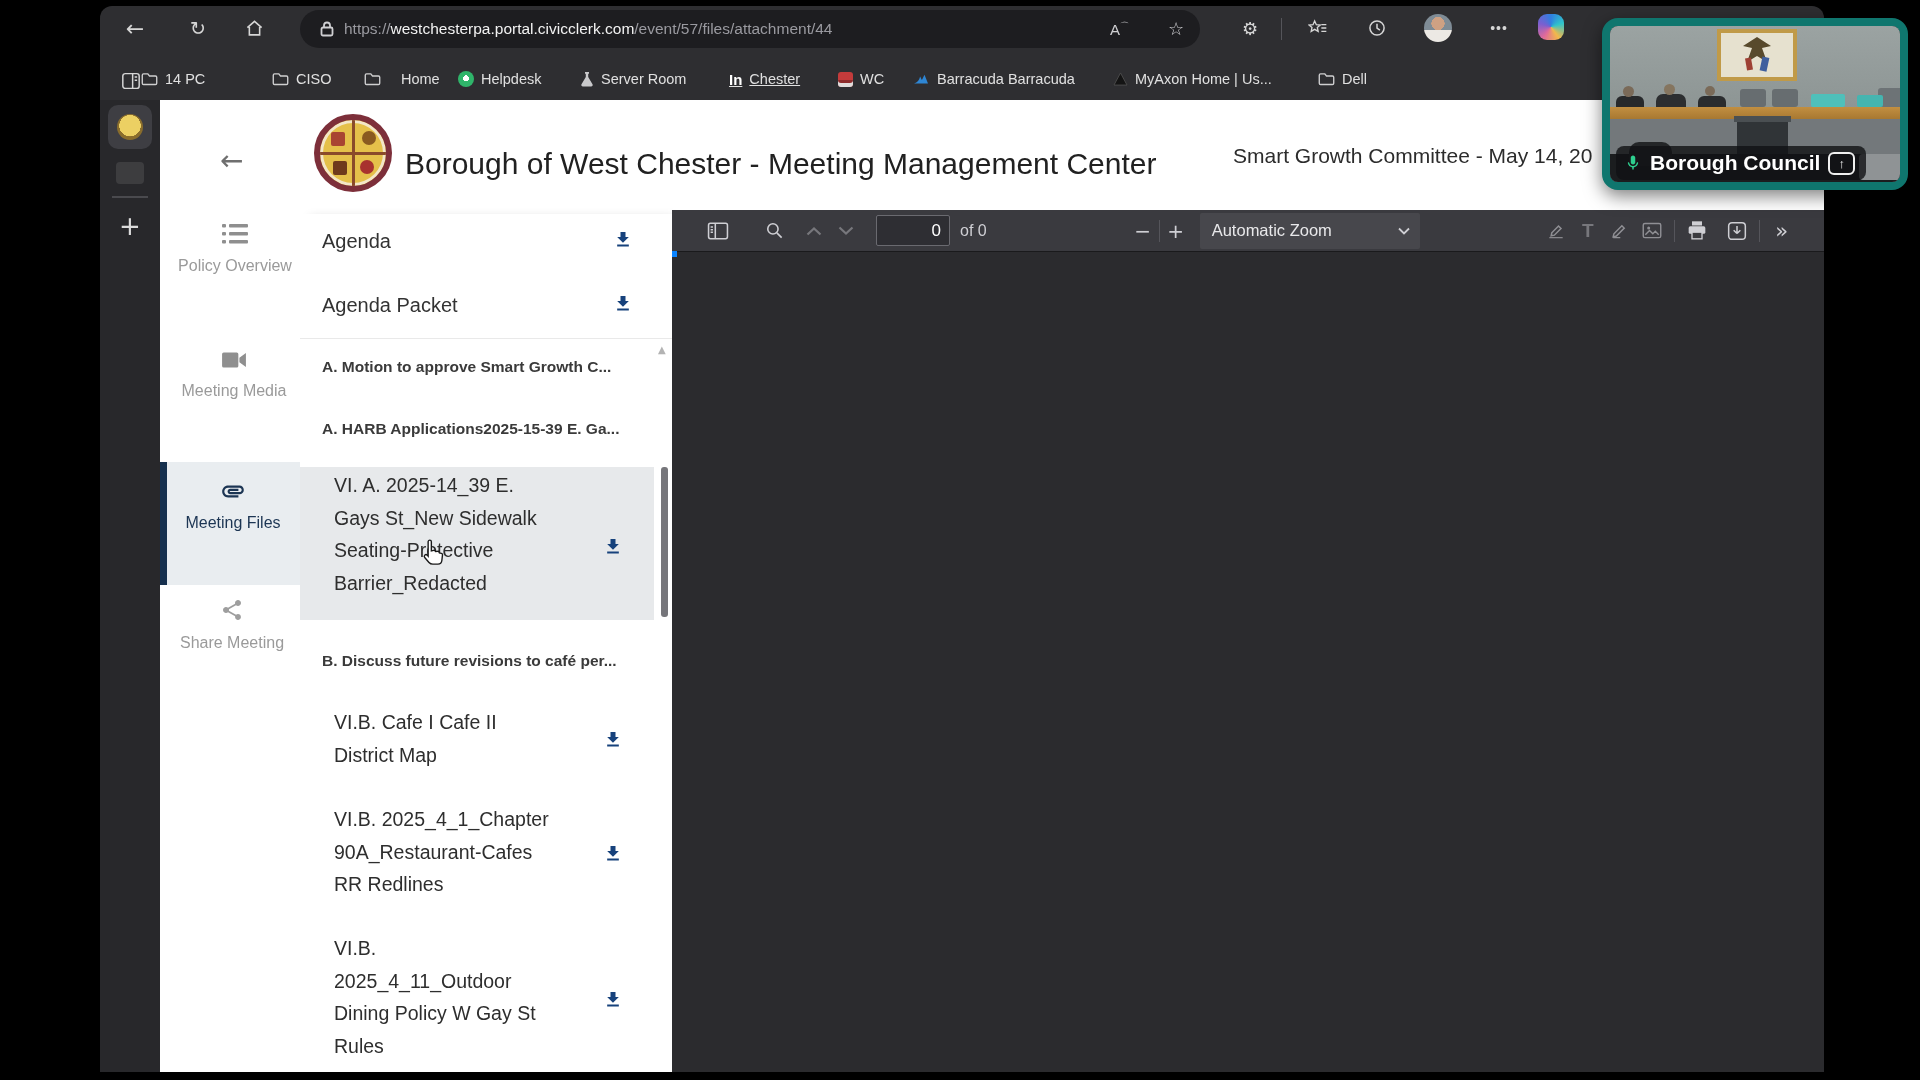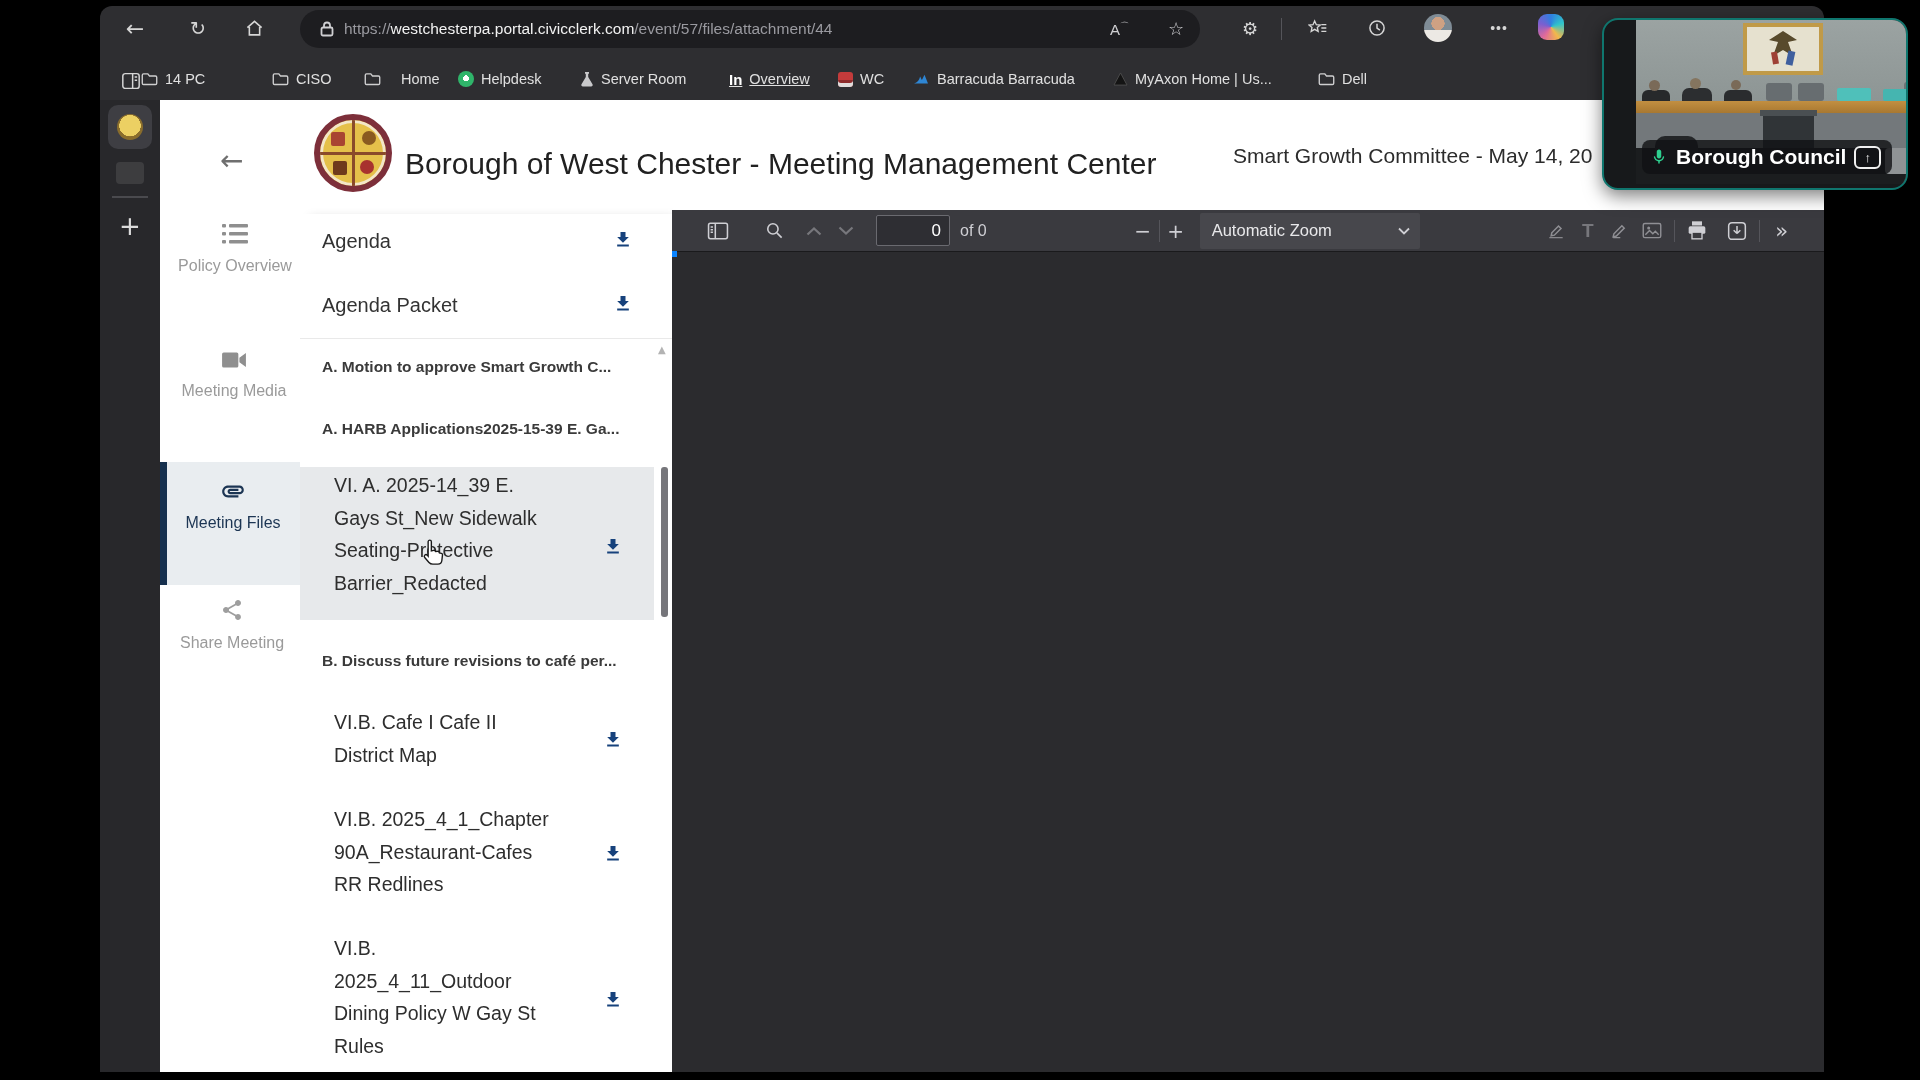--- a/index.html
+++ b/index.html
@@ -65,22 +65,22 @@
     color:#cfcfd4; }
   .tb-ico.dim { color:#77777c; }
   .tb-divider { width:1px; height:22px; background:#55555b; }
   .page-input { width:74px; height:31px; background:#2e2e33; border:1px solid #6a6a70;
     border-radius:2px; color:#fff; font-size:17px; text-align:right; padding-right:8px;
     font-family:"Liberation Sans", sans-serif; }
   .zoom-select { width:220px; height:36px; background:#47474c; border-radius:2px;
     display:flex; align-items:center; color:#e8e8ea; font-size:16.5px; padding:0 10px 0 12px; }
 
   
-  .voverlay { left:1602px; top:18px; width:306px; height:172px; border:2px solid #0f766e;
-    border-radius:16px; overflow:hidden; box-shadow:0 6px 18px rgba(0,0,0,.5); background:#17191b;padding-left:32px; }
+  .voverlay { left:1602px; top:18px; width:306px; height:172px; border:8px solid #0f766e;
+    border-radius:16px; overflow:hidden; box-shadow:0 6px 18px rgba(0,0,0,.5); background:#17191b; }
   .vscene { position:relative; width:298px; height:164px;
     background:linear-gradient(180deg,#9ba3a2 0,#8b9392 58%,#7d8486 60%); }
   .vpill { position:absolute; left:6px; top:120px; width:250px; height:34px;
     background:rgba(16,18,20,.8); border-radius:8px; display:flex; align-items:center;
     gap:8px; padding:0 8px; }
   .vpill .vlabel { color:#fff; font-size:21px; font-weight:600; white-space:nowrap; }
   .sharebox { width:27px; height:23px; border:2px solid #f0f0f0; border-radius:6px;
     display:flex; align-items:center; justify-content:center; color:#f0f0f0; font-size:13px; }
 
   svg { display:block; }
@@ -165,21 +165,21 @@
       <span>Helpdesk</span>
     </div>
     <div class="abs bm" style="left:480px;">
       <svg width="14" height="16" viewBox="0 0 14 16">
           <path d="M5 1h4v1.5L8.2 3v3l4.3 7.2A1.6 1.6 0 0 1 11 15.6H3a1.6 1.6 0 0 1-1.5-2.4L5.8 6V3L5 2.5z" fill="#c9c9cb"></path>
         </svg>
       <span>Server Room</span>
     </div>
     <div class="abs bm" style="left:629px;text-decoration:underline;">
       <span style="font-weight:bold;font-size:15px;color:#fff;">In</span>
-      <span>Overview</span>
+      <span>Chester</span>
     </div>
     <div class="abs bm" style="left:738px;">
       <span style="width:15px;height:15px;border-radius:3px;background:linear-gradient(180deg,#c43b3b 0 55%, #8d2b2b 55%);box-shadow:inset 0 -4px 0 #e0dcdc;"></span>
       <span>WC</span>
     </div>
     <div class="abs bm" style="left:812px;">
       <svg width="18" height="14" viewBox="0 0 20 16">
           <path d="M2 13 C6 12 8 9 9 5 L11 9 L14 3 L18 13 Z" fill="#2e86d4"></path>
         </svg>
       <span>Barracuda Barracuda</span>

